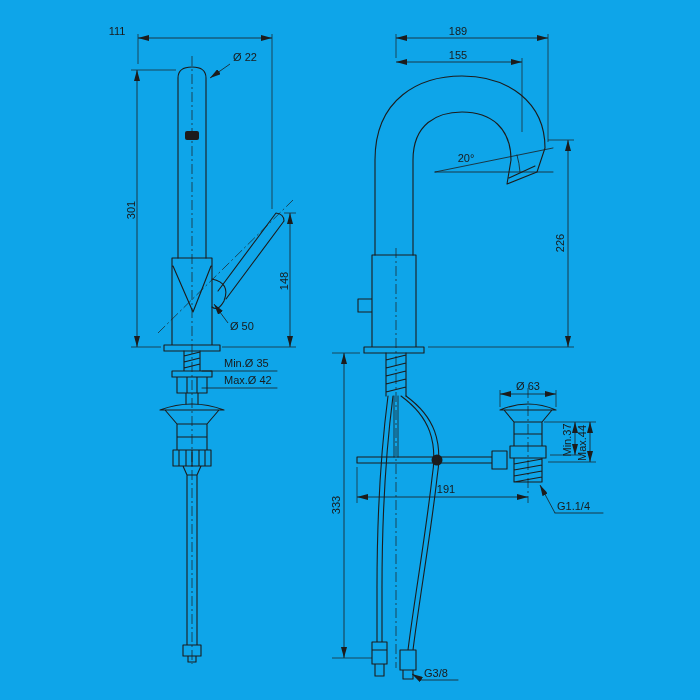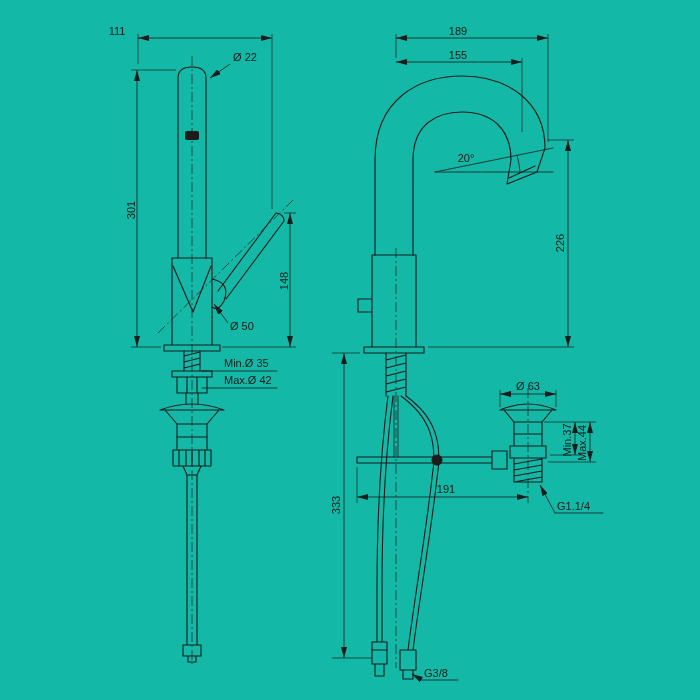--- a/index.html
+++ b/index.html
@@ -1,16 +1,16 @@
 <!DOCTYPE html>
 <html><head>
 <meta charset="utf-8">
 <style>
   html,body{margin:0;padding:0;background:#ffffff;}
-  .canvas{width:700px;height:700px;background:#14b8a6;}
+  .canvas{width:700px;height:700px;background:#0ea5e9;}
   svg{display:block;}
   .ln{fill:none;stroke:#1c1c1c;stroke-width:1.1;stroke-linecap:round;stroke-linejoin:round;}
   .thin{fill:none;stroke:#1c1c1c;stroke-width:0.8;stroke-linecap:round;}
   .dim{fill:none;stroke:#1c1c1c;stroke-width:0.8;}
   .ext{fill:none;stroke:#1c1c1c;stroke-width:0.7;}
   .cl{fill:none;stroke:#1c1c1c;stroke-width:0.7;stroke-dasharray:10 3 2 3;}
   .dark{fill:#1c1c1c;stroke:none;}
   text{font-family:"Liberation Sans","DejaVu Sans",sans-serif;font-size:11px;fill:#1a1a1a;}
 </style>
 </head>

